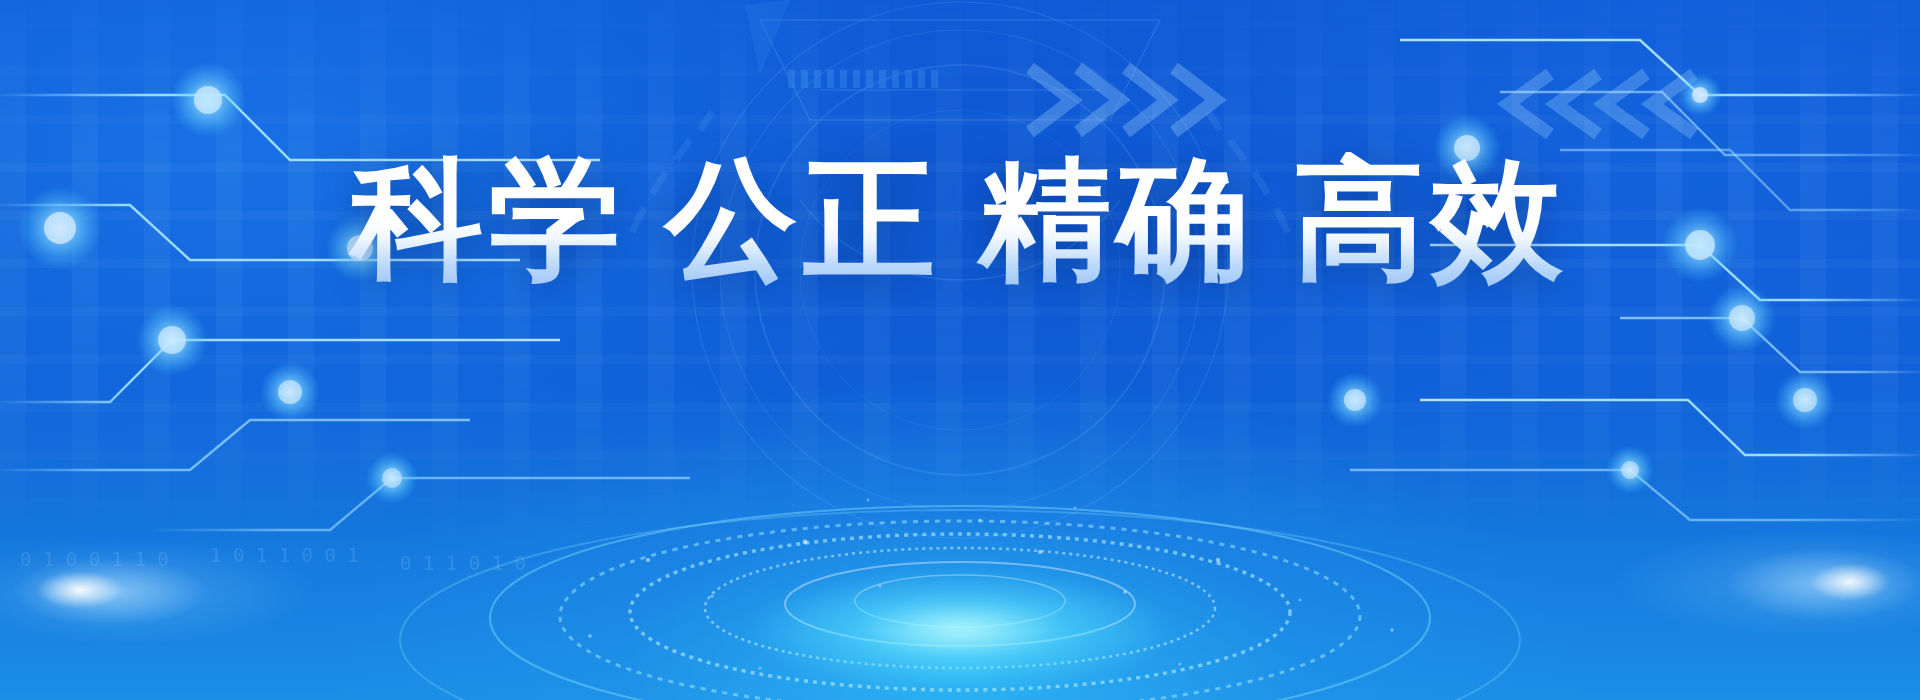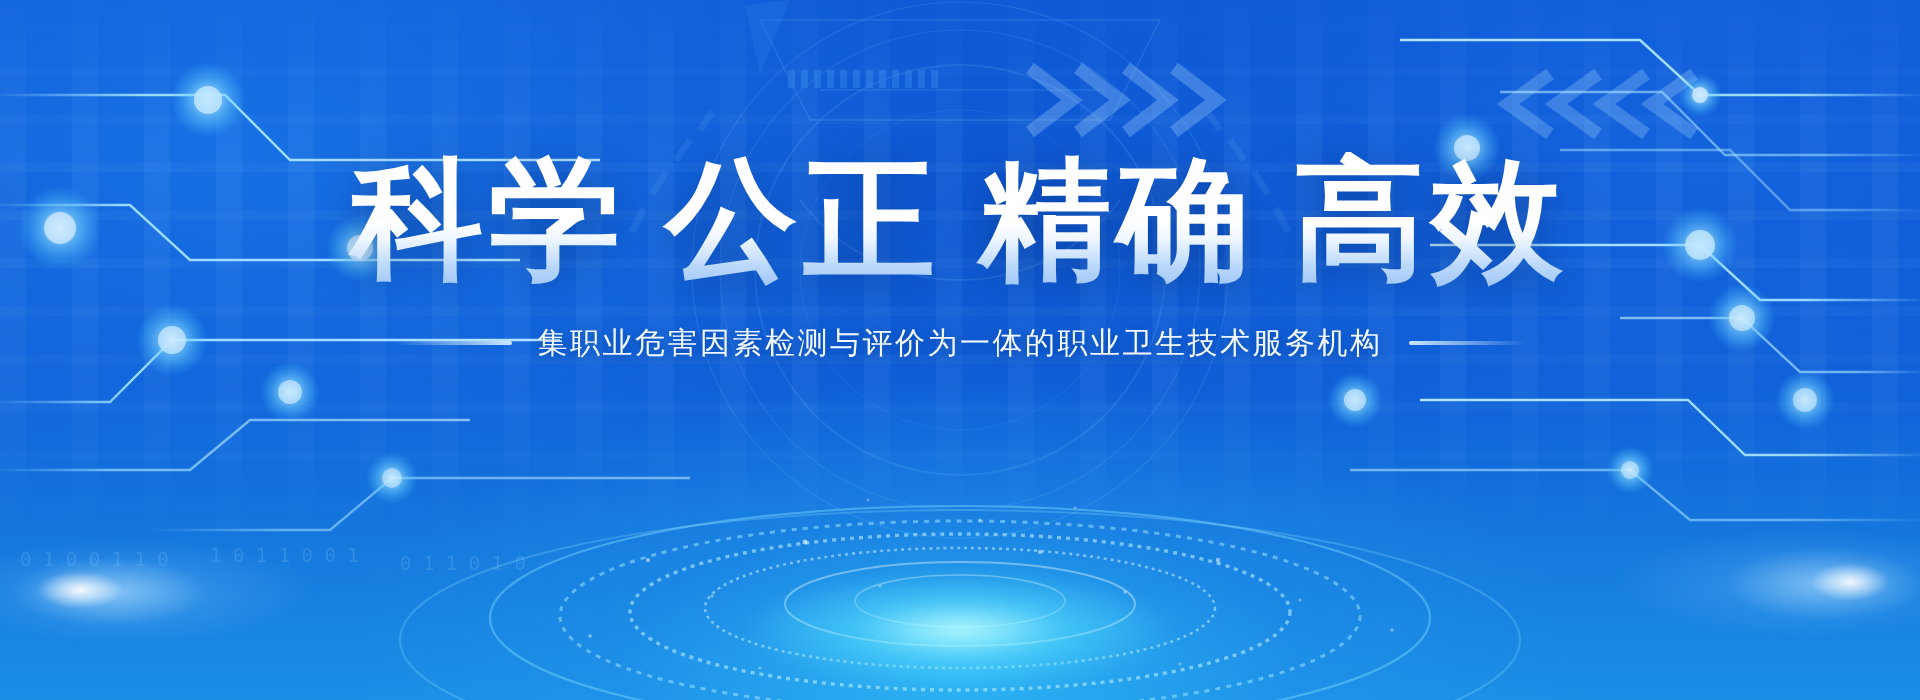--- a/index.html
+++ b/index.html
@@ -282,21 +282,16 @@
     <div class="disc-core"></div>
   </div>
 
   <div class="glow-bl"></div>
   <div class="glow-br"></div>
 
   <div class="content">
 
     <h1 class="headline"><span>科学</span><span class="gap"></span><span>公正</span><span class="gap"></span><span>精确</span><span class="gap"></span><span>高效</span></h1>
 
-    <div class="subrow">
-      <span class="rule left"></span>
-      <span class="subtitle">集职业危害因素检测与评价为一体的职业卫生技术服务机构</span>
-      <span class="rule right"></span>
-    </div>
 
 
   </div>
 </div>
 
 </body></html>

